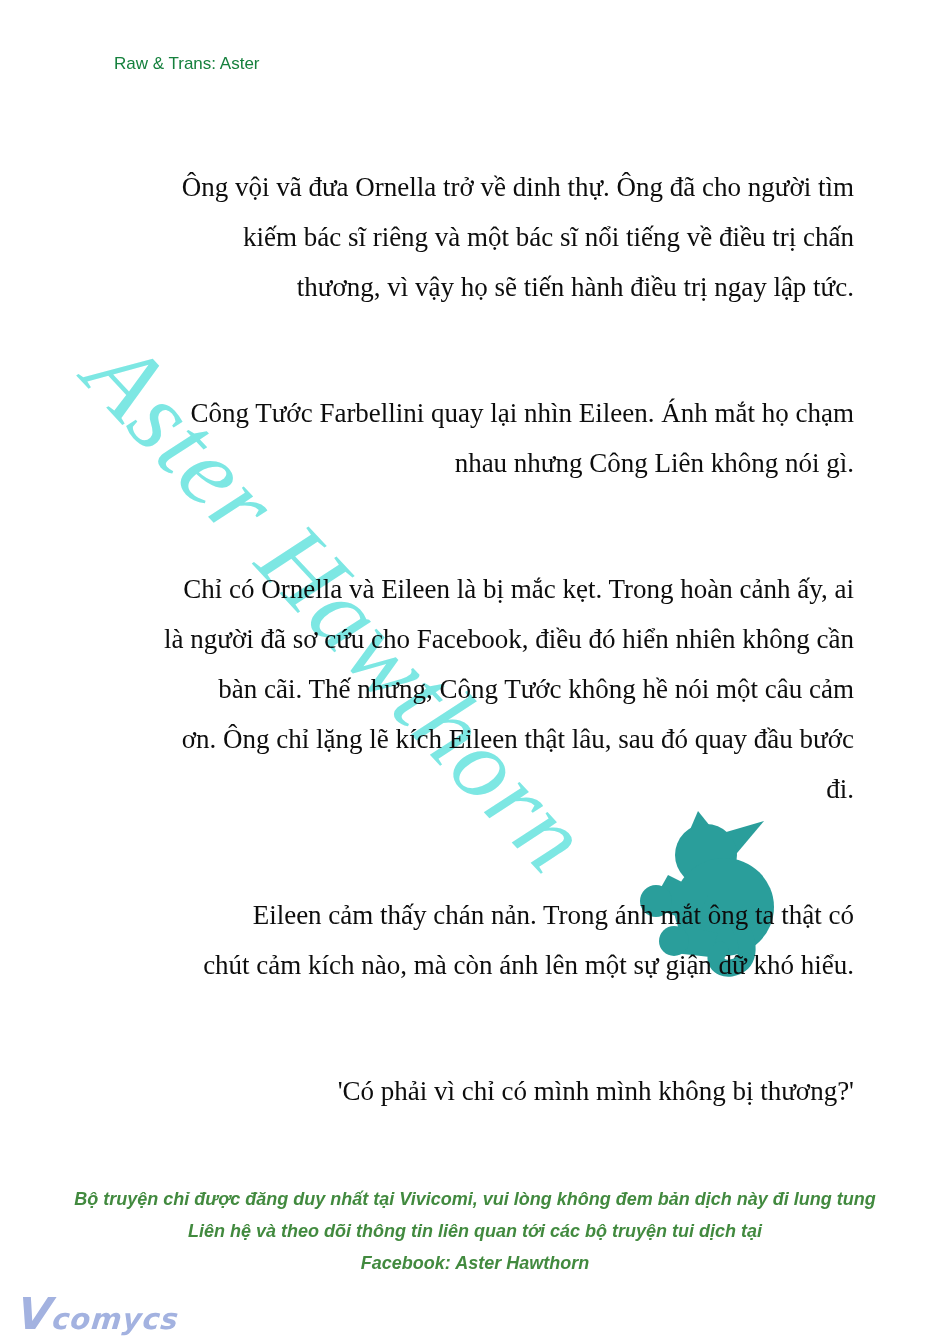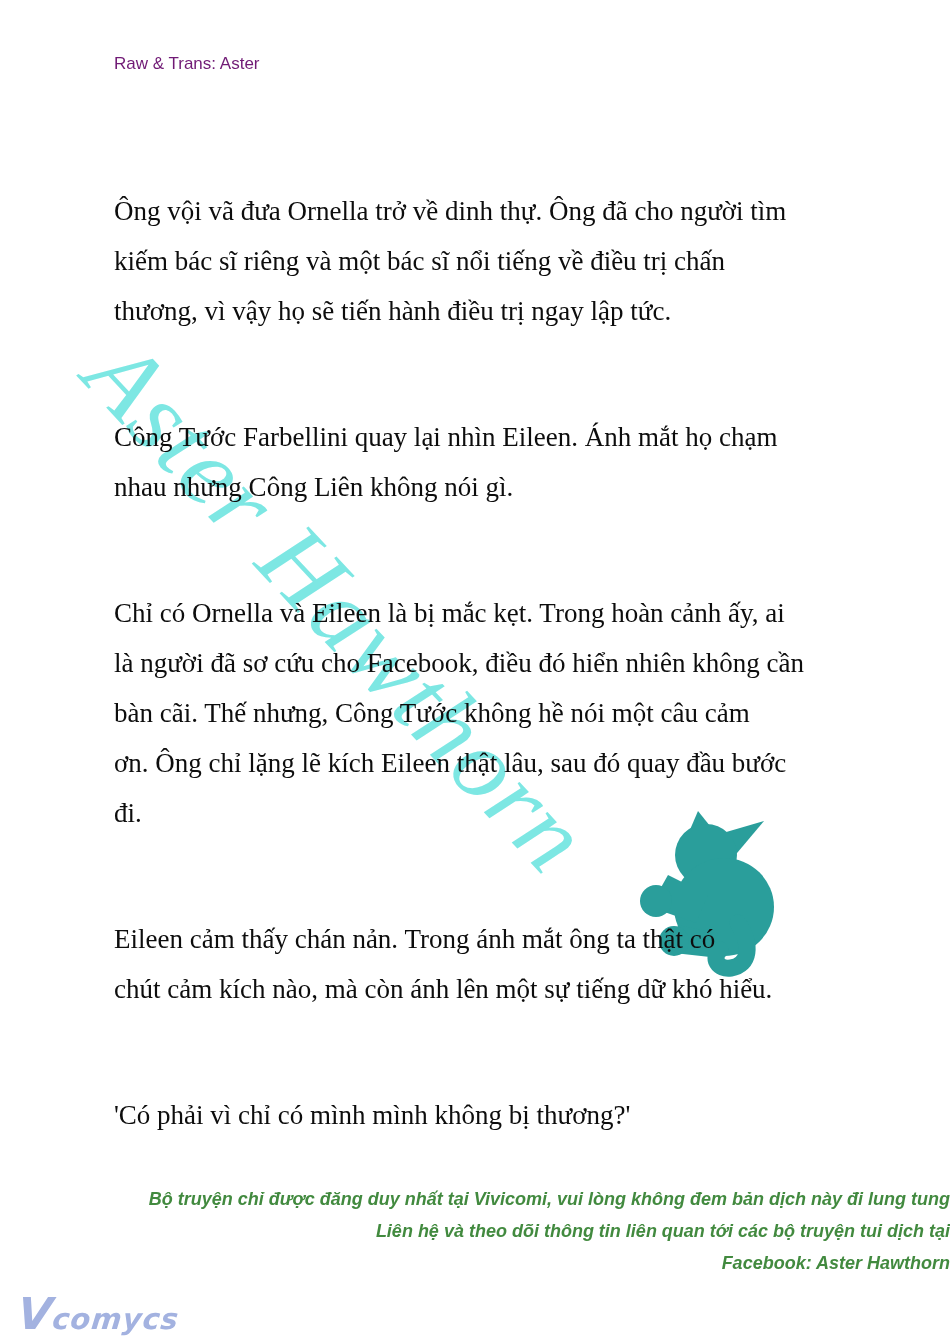--- a/index.html
+++ b/index.html
@@ -31,43 +31,44 @@
     left:636px;top:806px;
     width:140px;height:172px;
     z-index:1;
   }
   
   .credit{
     position:absolute;
     left:114px;top:54px;
     font-family:"Liberation Sans", sans-serif;
     font-size:17px;
-    color:#701a75;
+    color:#15803d;
     z-index:2;
   }
   
   .content{
     position:absolute;
-    left:114px;top:186px;
+    left:114px;top:162px;
     width:740px;
     z-index:2;
+    text-align:right;
   }
   .para{margin:0 0 76px 0;}
   .line{
     font-size:27px;
     line-height:50px;
     color:#0d0d0d;
     white-space:nowrap;
   }
   
   .footer{
     position:absolute;
     left:0;top:1183px;
     width:950px;
-    text-align:right;
+    text-align:center;
     font-family:"Liberation Sans", sans-serif;
     font-style:italic;
     font-weight:bold;
     font-size:18px;
     line-height:32px;
     color:#428a3f;
     z-index:3;
   }
   .footer div{white-space:nowrap;}
   
@@ -126,21 +127,21 @@
     </div>
     <div class="para">
       <div class="line">Chỉ có Ornella và Eileen là bị mắc kẹt. Trong hoàn cảnh ấy, ai</div>
       <div class="line">là người đã sơ cứu cho Facebook, điều đó hiển nhiên không cần</div>
       <div class="line">bàn cãi. Thế nhưng, Công Tước không hề nói một câu cảm</div>
       <div class="line">ơn. Ông chỉ lặng lẽ kích Eileen thật lâu, sau đó quay đầu bước</div>
       <div class="line">đi.</div>
     </div>
     <div class="para">
       <div class="line">Eileen cảm thấy chán nản. Trong ánh mắt ông ta thật có</div>
-      <div class="line">chút cảm kích nào, mà còn ánh lên một sự tiếng dữ khó hiểu.</div>
+      <div class="line">chút cảm kích nào, mà còn ánh lên một sự giận dữ khó hiểu.</div>
     </div>
     <div class="para">
       <div class="line">'Có phải vì chỉ có mình mình không bị thương?'</div>
     </div>
   </div>
 
   <div class="footer">
     <div>Bộ truyện chỉ được đăng duy nhất tại Vivicomi, vui lòng không đem bản dịch này đi lung tung</div>
     <div>Liên hệ và theo dõi thông tin liên quan tới các bộ truyện tui dịch tại</div>
     <div>Facebook: Aster Hawthorn</div>

